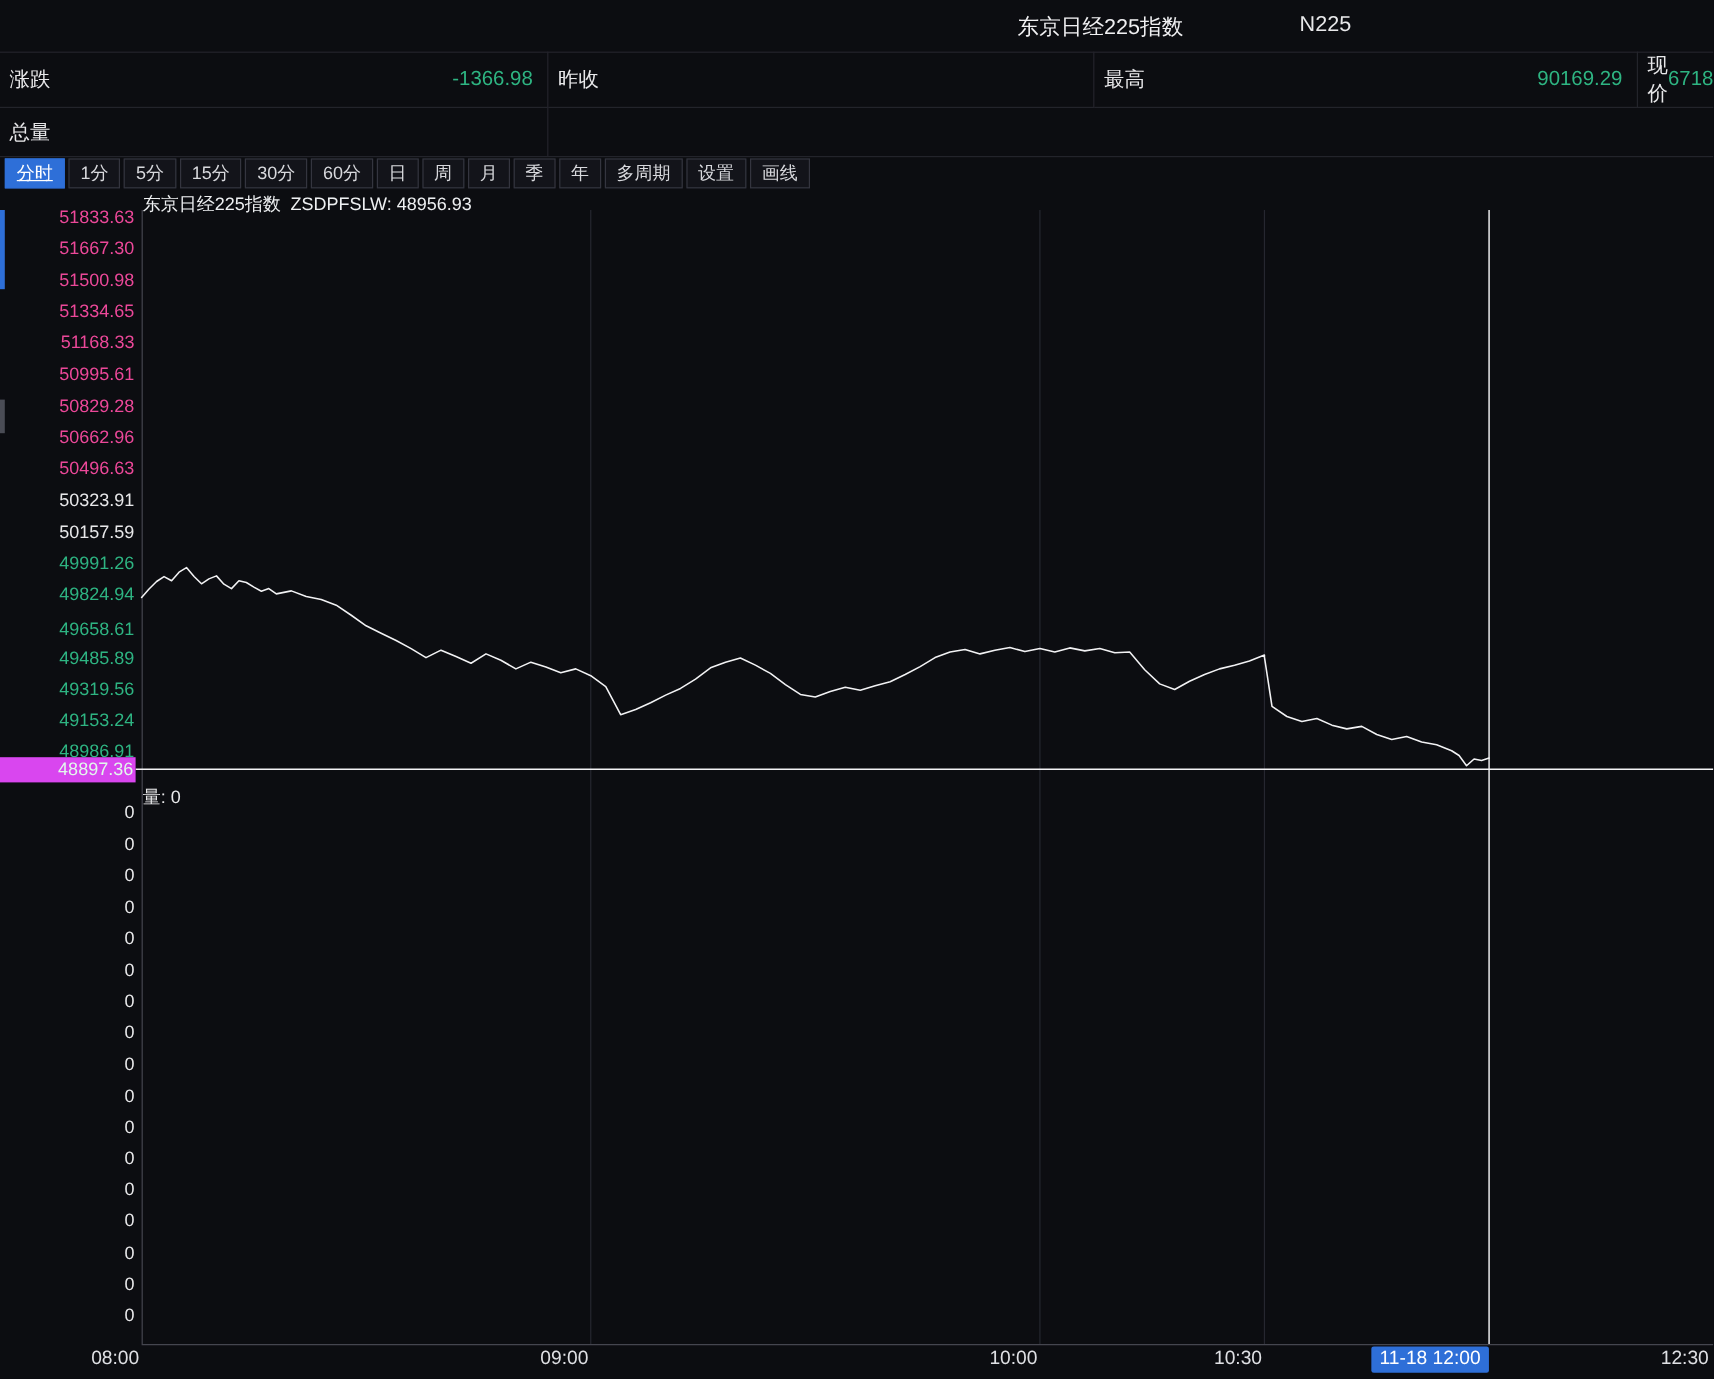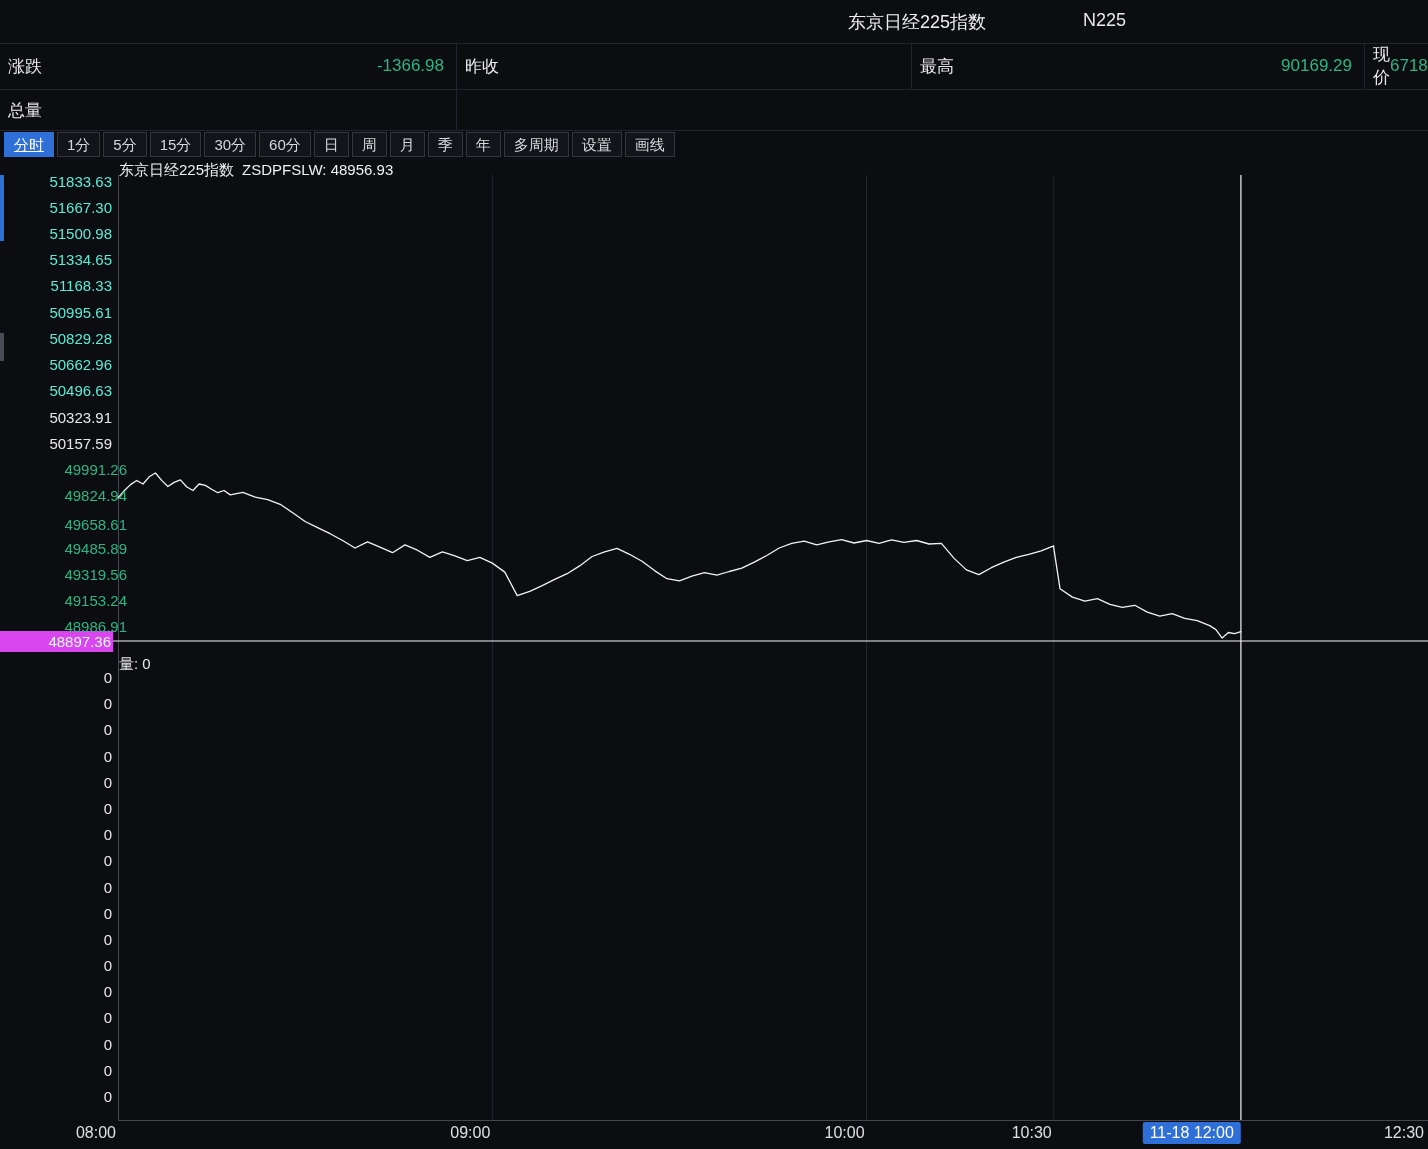--- a/index.html
+++ b/index.html
@@ -28,23 +28,23 @@
   .tab-bar{position:absolute;top:130px;left:0;width:1428px;height:28px;
     display:flex;align-items:center;padding-left:4px;box-sizing:border-box;}
   .tab{height:23px;line-height:23px;padding:0 9px;margin-right:3px;font-size:15px;
     color:#d8d9dd;background:#13141a;border:1px solid #34353f;cursor:pointer;white-space:nowrap;}
   .tab.active{background:#2e6fd8;border-color:#2e6fd8;color:#ffffff;text-decoration:underline;}
   
   #chart-svg{position:absolute;left:0;top:0;pointer-events:none;}
   .chart-title{position:absolute;left:119px;top:161px;font-size:15px;color:#eef0f2;white-space:nowrap;}
   .chart-title .ind{margin-left:8px;}
   .ylabel{position:absolute;left:0;width:112px;text-align:right;font-size:15px;line-height:18px;}
-  .tone-red{color:#5eead4;}
+  .tone-red{color:#ec4899;}
   .tone-white{color:#e8e8ea;}
-  .tone-green{color:#2eb482;margin-left:15px;}
+  .tone-green{color:#2eb482;}
   .price-tag{position:absolute;left:0;width:113px;height:21px;background:#d946ef;
     color:#e2f7ec;text-align:right;font-size:15px;line-height:21px;padding-right:2px;box-sizing:border-box;}
   .vol-pane-label{position:absolute;left:119px;top:655px;font-size:15px;color:#e8e8ea;}
   .vol-zero{position:absolute;left:0;width:112px;text-align:right;font-size:15px;color:#e8e8ea;}
   .xlabel{position:absolute;top:1124px;font-size:16px;color:#dfe0e4;white-space:nowrap;
     transform:translateX(-100%);padding-right:2px;}
   .xlabel.current{background:#2e6fd8;color:#ffffff;padding:2px 7px;top:1122px;border-radius:2px;}
   .strip-blue{position:absolute;left:0;top:175px;width:4px;height:66px;background:#2e6fd8;}
   .strip-gray{position:absolute;left:0;top:333px;width:4px;height:28px;background:#4a4c55;}
 </style>

